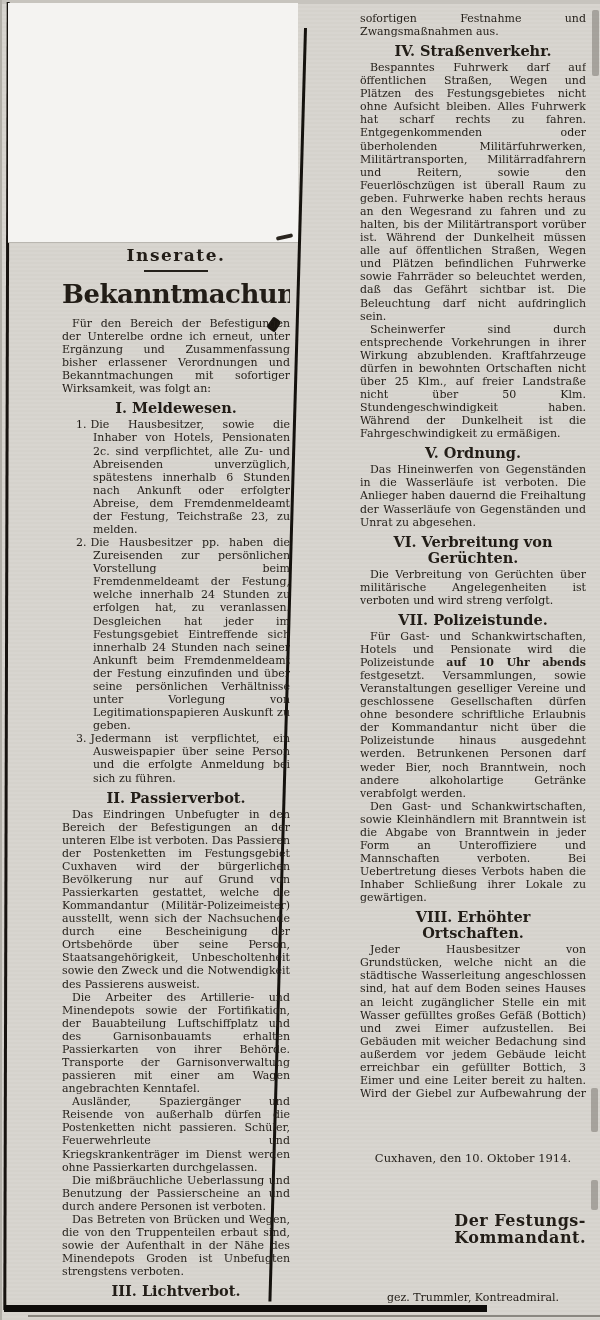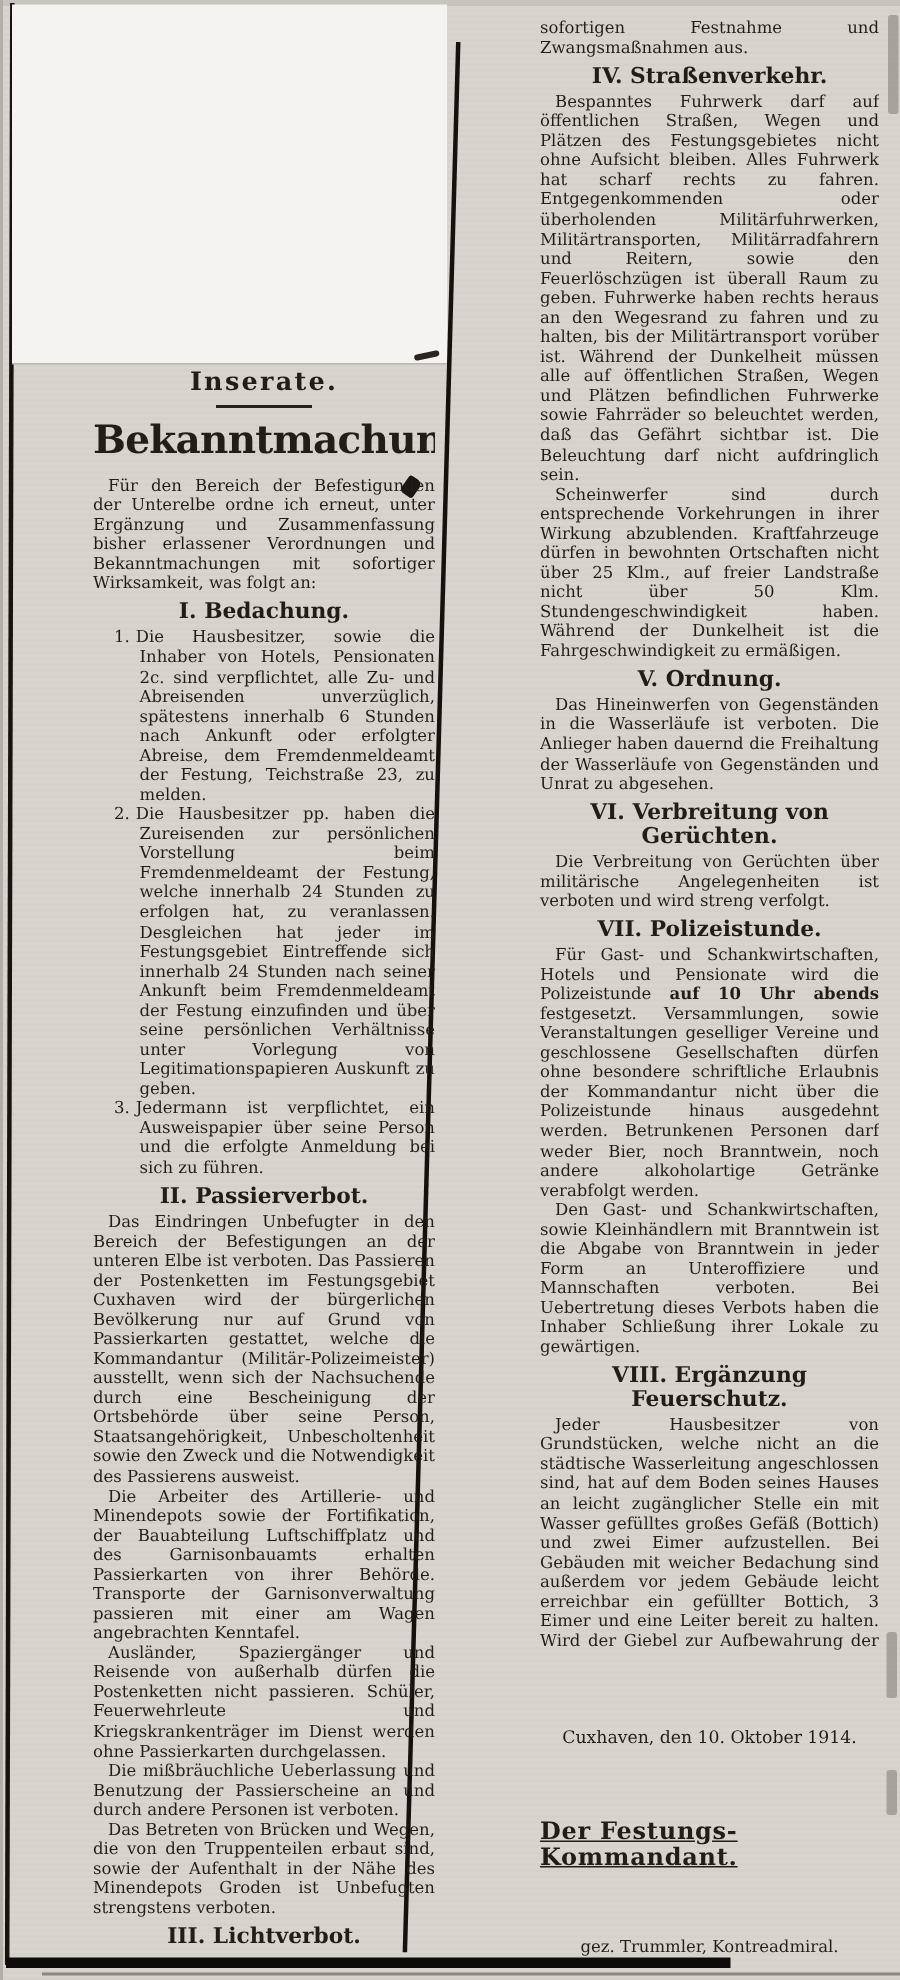--- a/index.html
+++ b/index.html
@@ -35,21 +35,21 @@
 
   .p{margin:0;text-align:justify;text-indent:10px;}
   .p.noind{text-indent:0;}
   .heading{font-weight:bold;text-align:center;font-size:14.5px;margin:5px 4px 2px;line-height:1.1;}
   .list{margin:0 0 0 14px;}
   .li{margin:0;text-align:justify;padding-left:17px;text-indent:-17px;}
   .li .num{padding-right:4px;}
   .b{font-weight:bold;}
   .penalty{margin:2px 0;text-align:justify;text-indent:10px;font-weight:bold;font-size:11.6px;line-height:1.24;}
   .dateline{text-align:center;margin:9px 0 3px;text-indent:0;font-size:11.5px;}
-  .sig{text-align:left;font-weight:bold;font-size:16px;letter-spacing:0.5px;margin:1px 0 0;line-height:1.1;text-decoration:underline;}
+  .sig{text-align:right;font-weight:bold;font-size:16px;letter-spacing:0.5px;margin:1px 0 0;line-height:1.1;}
   .signer{text-align:center;font-size:11px;margin:2px 0 0;}
 </style>
 </head>
 <body>
 
 <div class="page">
 
   <div class="top-band"></div>
   <div class="left-edge"></div>
   <div class="left-rule"></div>
@@ -63,21 +63,21 @@
   <div class="bottom-bar"></div>
   <div class="bottom-thin"></div>
 
   <div class="col-left">
     <p class="masthead">Inserate.</p>
     <div class="masthead-rule"></div>
     <p class="title">Bekanntmachung.</p>
 
     <p class="p">Für den Bereich der Befestigungen der Unterelbe ordne ich erneut, unter Ergänzung und Zusammenfassung bisher erlassener Verordnungen und Bekanntmachungen mit sofortiger Wirksamkeit, was folgt an:</p>
 
-    <p class="heading">I. Bedachung.</p>
+    <p class="heading">I. Meldewesen.</p>
     <div class="list">
       <p class="li">
         <span class="num">1.</span><span>Die Hausbesitzer, sowie die Inhaber von Hotels, Pensionaten 2c. sind verpflichtet, alle Zu- und Abreisenden unverzüglich, spätestens innerhalb 6 Stunden nach Ankunft oder erfolgter Abreise, dem Fremdenmeldeamt der Festung, Teichstraße 23, zu melden.</span>
       </p>
       <p class="li">
         <span class="num">2.</span><span>Die Hausbesitzer pp. haben die Zureisenden zur persönlichen Vorstellung beim Fremdenmeldeamt der Festung, welche innerhalb 24 Stunden zu erfolgen hat, zu veranlassen. Desgleichen hat jeder im Festungsgebiet Eintreffende sich innerhalb 24 Stunden nach seiner Ankunft beim Fremdenmeldeamt der Festung einzufinden und über seine persönlichen Verhältnisse unter Vorlegung von Legitimationspapieren Auskunft zu geben.</span>
       </p>
       <p class="li">
         <span class="num">3.</span><span>Jedermann ist verpflichtet, ein Ausweispapier über seine Person und die erfolgte Anmeldung bei sich zu führen.</span>
       </p>
@@ -107,21 +107,21 @@
 
       <p class="heading">VI. Verbreitung von Gerüchten.</p>
       <p class="p">Die Verbreitung von Gerüchten über militärische Angelegenheiten ist verboten und wird streng verfolgt.</p>
 
       <p class="heading">VII. Polizeistunde.</p>
       <p class="p">
         <span>Für Gast- und Schankwirtschaften, Hotels und Pensionate wird die Polizeistunde </span><span class="b">auf 10 Uhr abends</span><span> festgesetzt. Versammlungen, sowie Veranstaltungen geselliger Vereine und geschlossene Gesellschaften dürfen ohne besondere schriftliche Erlaubnis der Kommandantur nicht über die Polizeistunde hinaus ausgedehnt werden. Betrunkenen Personen darf weder Bier, noch Branntwein, noch andere alkoholartige Getränke verabfolgt werden.</span>
       </p>
       <p class="p">Den Gast- und Schankwirtschaften, sowie Kleinhändlern mit Branntwein ist die Abgabe von Branntwein in jeder Form an Unteroffiziere und Mannschaften verboten. Bei Uebertretung dieses Verbots haben die Inhaber Schließung ihrer Lokale zu gewärtigen.</p>
 
-      <p class="heading">VIII. Ergänzung Feuerschutz.</p>
+      <p class="heading">VIII. Erhöhter Ortschaften.</p>
       <p class="p">Jeder Hausbesitzer von Grundstücken, welche nicht an die städtische Wasserleitung angeschlossen sind, hat auf dem Boden seines Hauses an leicht zugänglicher Stelle ein mit Wasser gefülltes großes Gefäß (Bottich) und zwei Eimer aufzustellen. Bei Gebäuden mit weicher Bedachung sind außerdem vor jedem Gebäude leicht erreichbar ein gefüllter Bottich, 3 Eimer und eine Leiter bereit zu halten. Wird der Giebel zur Aufbewahrung der Ernte pp. ausschließlich benutzt (niedersächsisches Bauernhaus), so kann von dem Wasserbottich im Giebel abgesehen werden.</p>
 
       <p class="penalty">
         <span>Wer eine der vorstehenden Verordnungen übertritt oder zu solcher Uebertretung auffordert oder anreizt, wird, wenn die bestehenden Gesetze keine höhere Freiheitsstrafe bestimmen, nach Maßgabe der Bestimmungen des Gesetzes über den </span>
       </p>
 
     </div>
 
     <p class="dateline">Cuxhaven, den 10. Oktober 1914.</p>
     <p class="sig">Der Festungs-Kommandant.</p>

